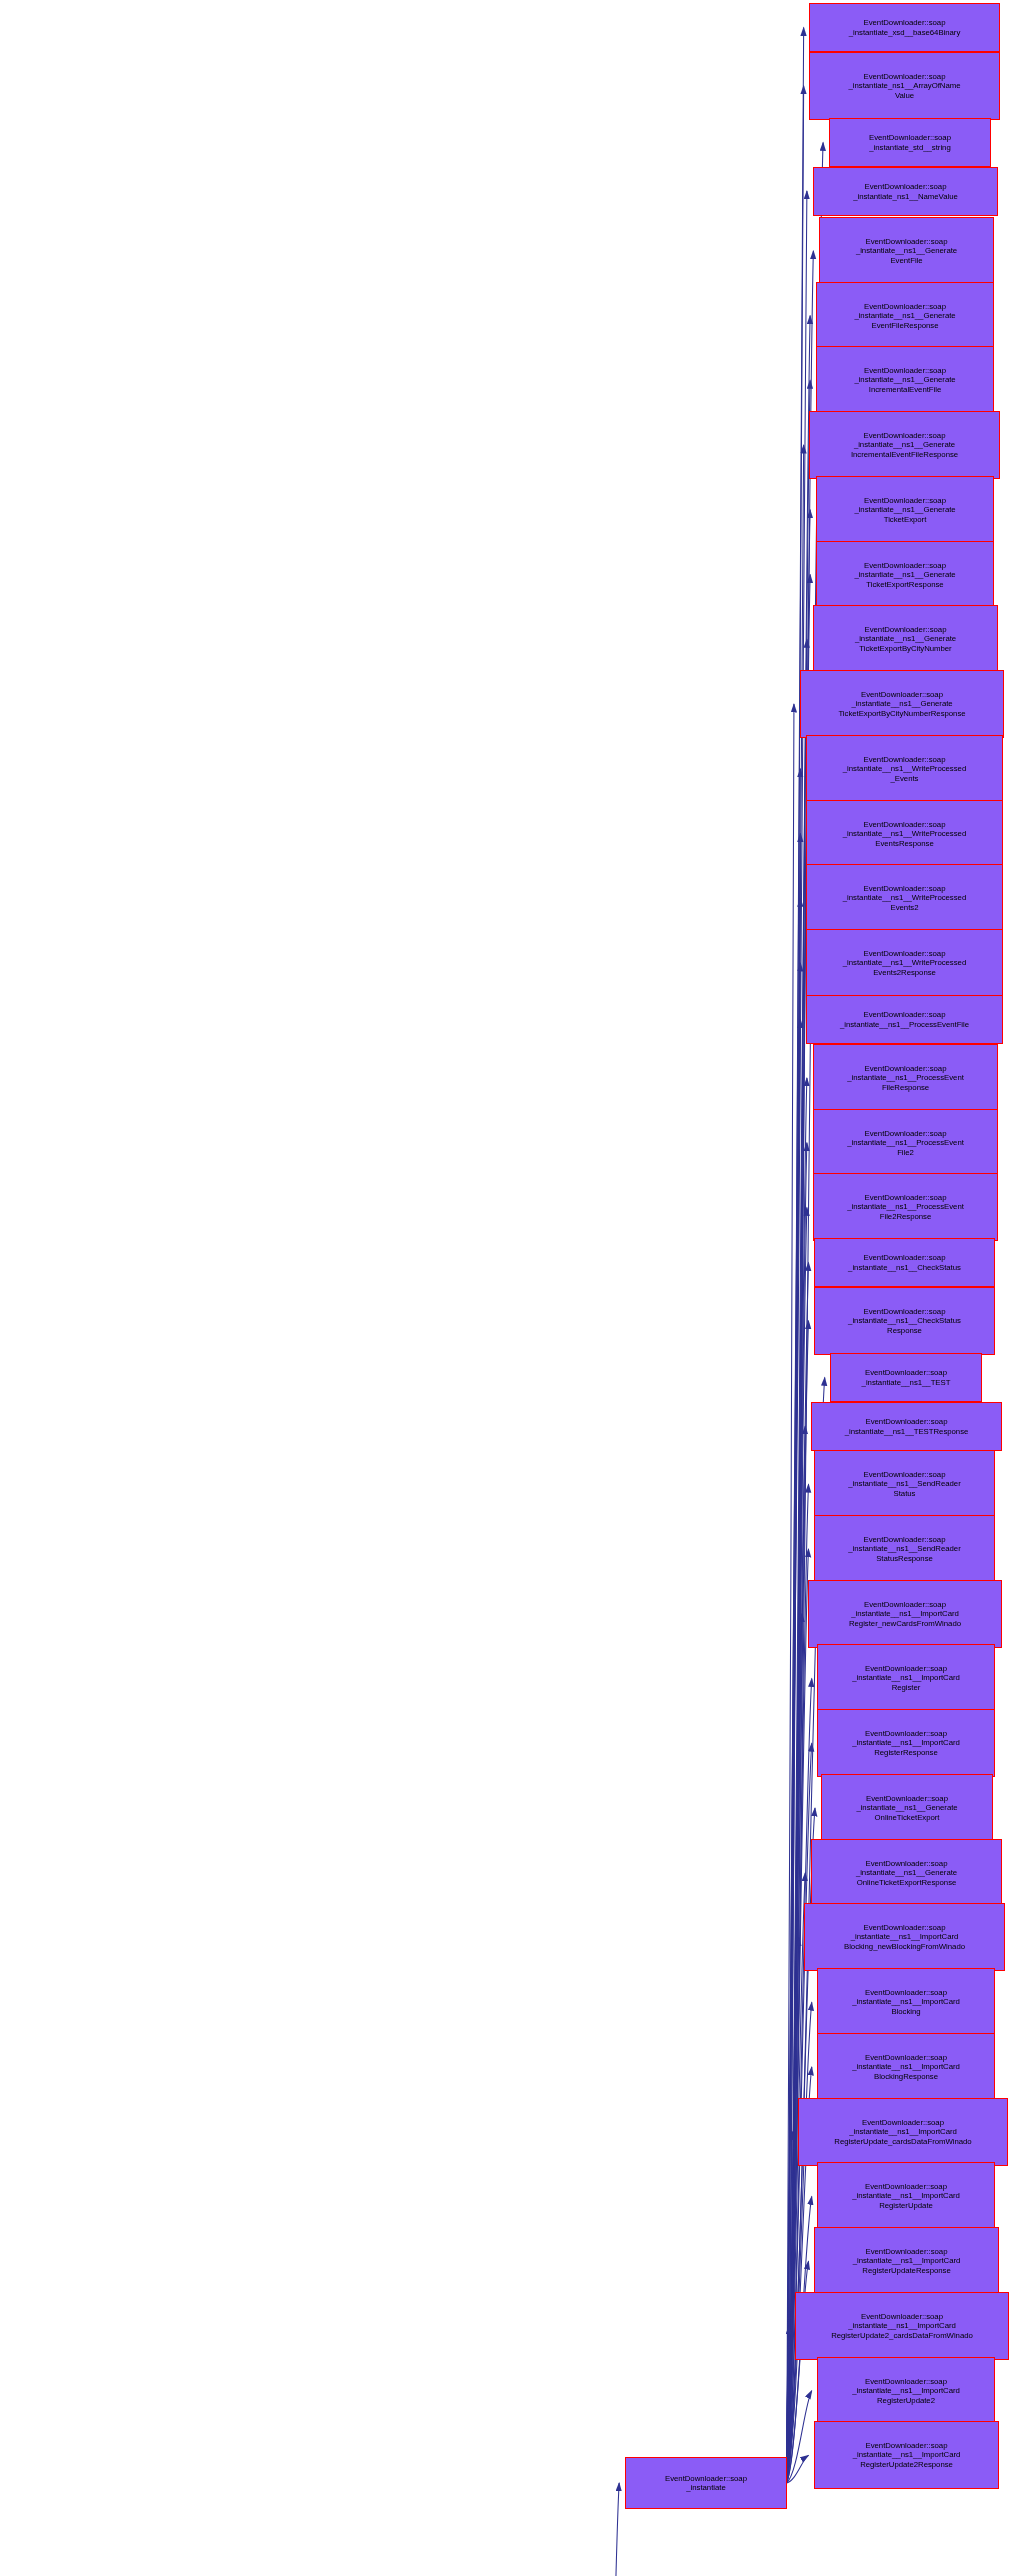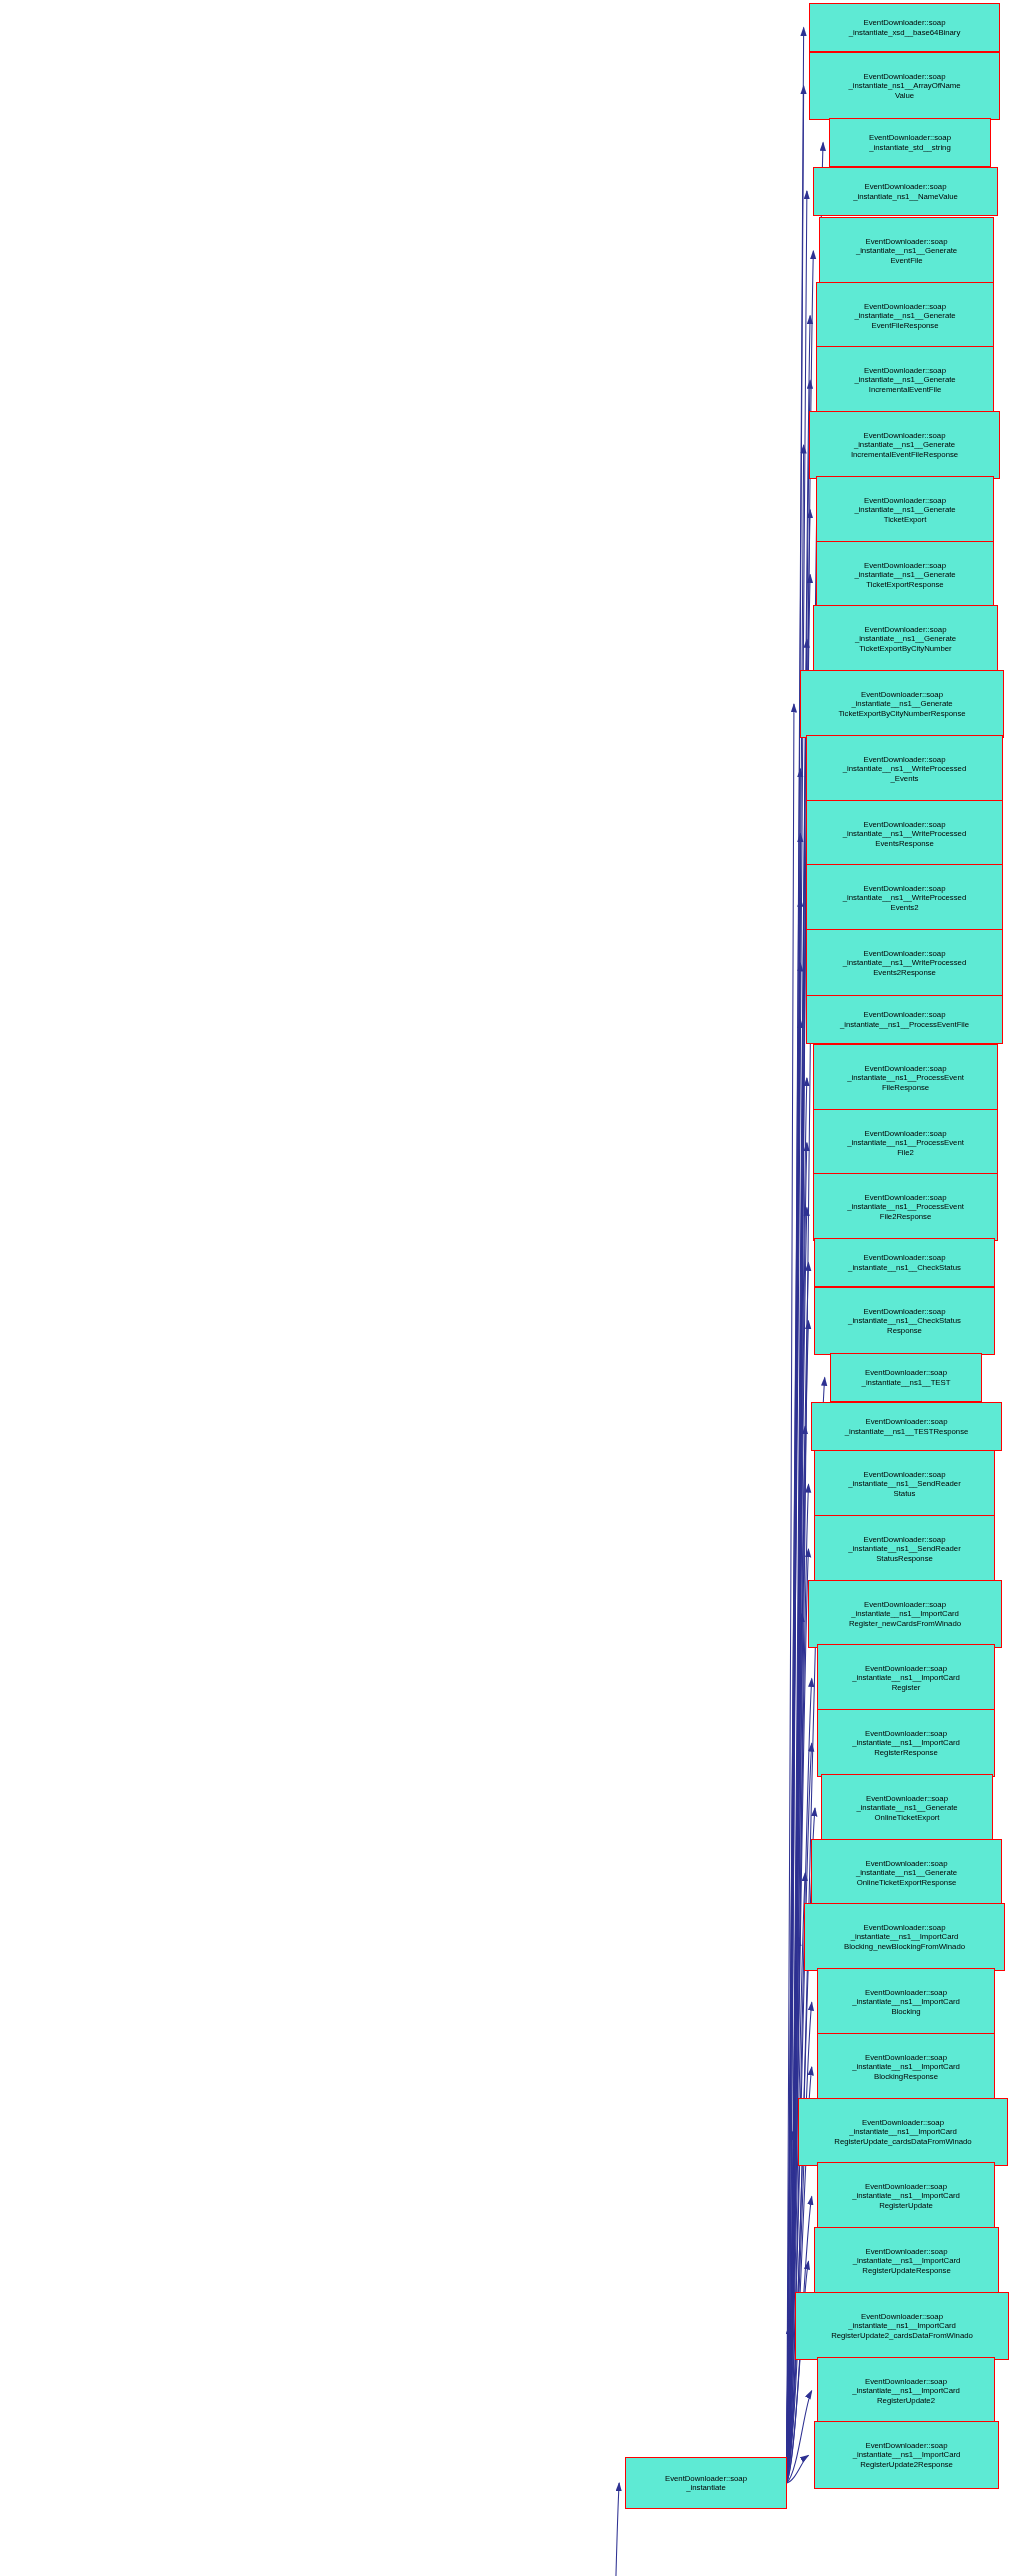--- a/index.html
+++ b/index.html
@@ -2,21 +2,21 @@
 <html style="font-size:13px"><head>
 <meta charset="utf-8">
 <style>
   html,body{margin:0;padding:0;background:#ffffff;}
   body{font-family:"Liberation Sans","DejaVu Sans",sans-serif;}
   #canvas{position:relative;width:1023px;height:2576px;background:#fff;overflow:hidden;}
   svg.edges{position:absolute;left:0;top:0;width:1023px;height:2576px;pointer-events:none;}
   .node{
     position:absolute;
     box-sizing:border-box;
-    background:#5eead4;
+    background:#8b5cf6;
     border:0.8px solid #ff0000;
     display:flex;align-items:center;justify-content:center;
     text-align:center;
     font-size:7.8px;
     line-height:9.4px;
     color:#000;
     padding:0.8px 1.6px;
     white-space:pre-line;
     letter-spacing:-0.04px;
   }

